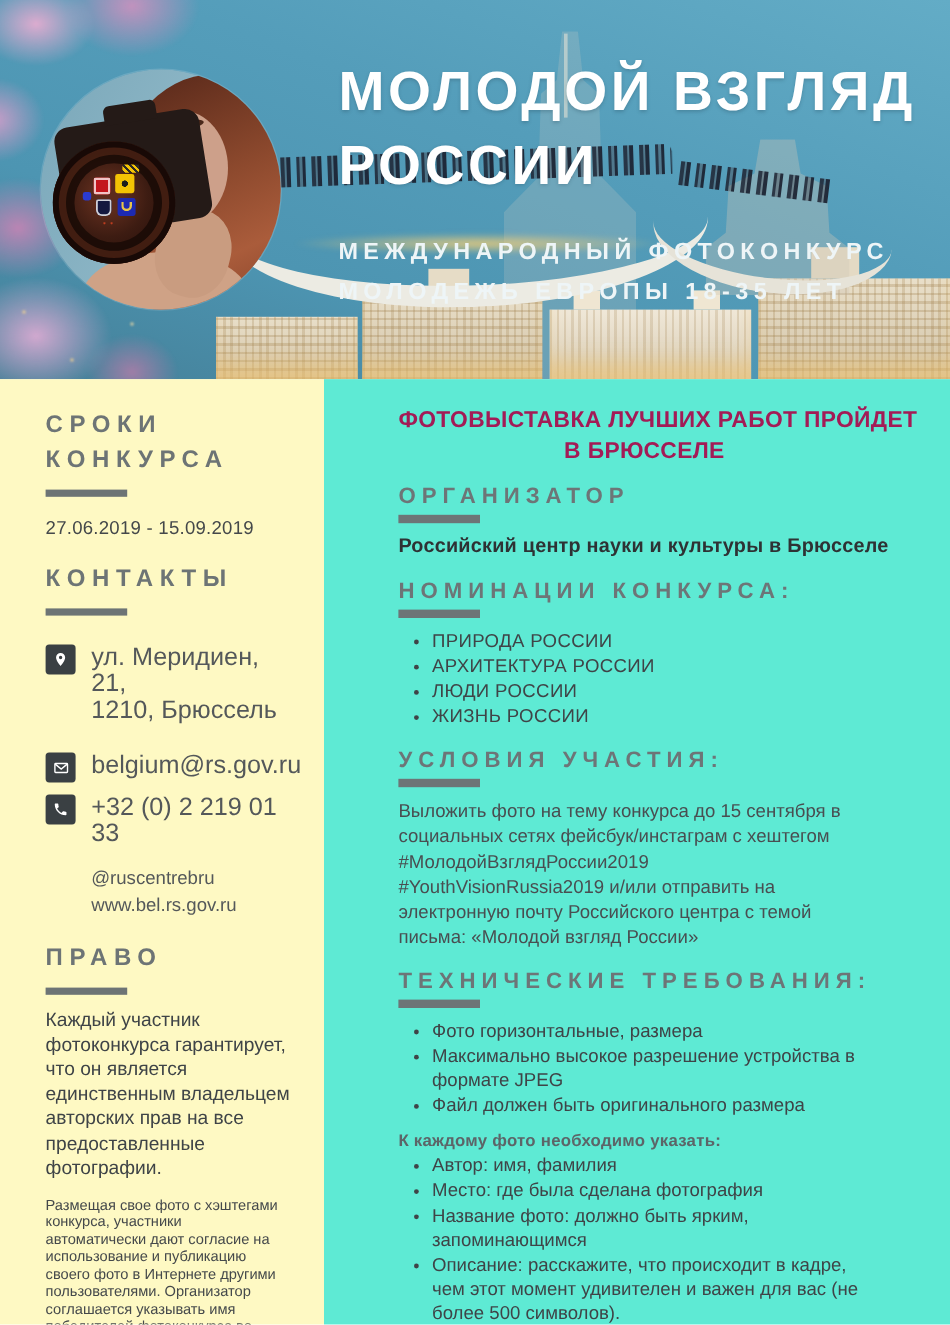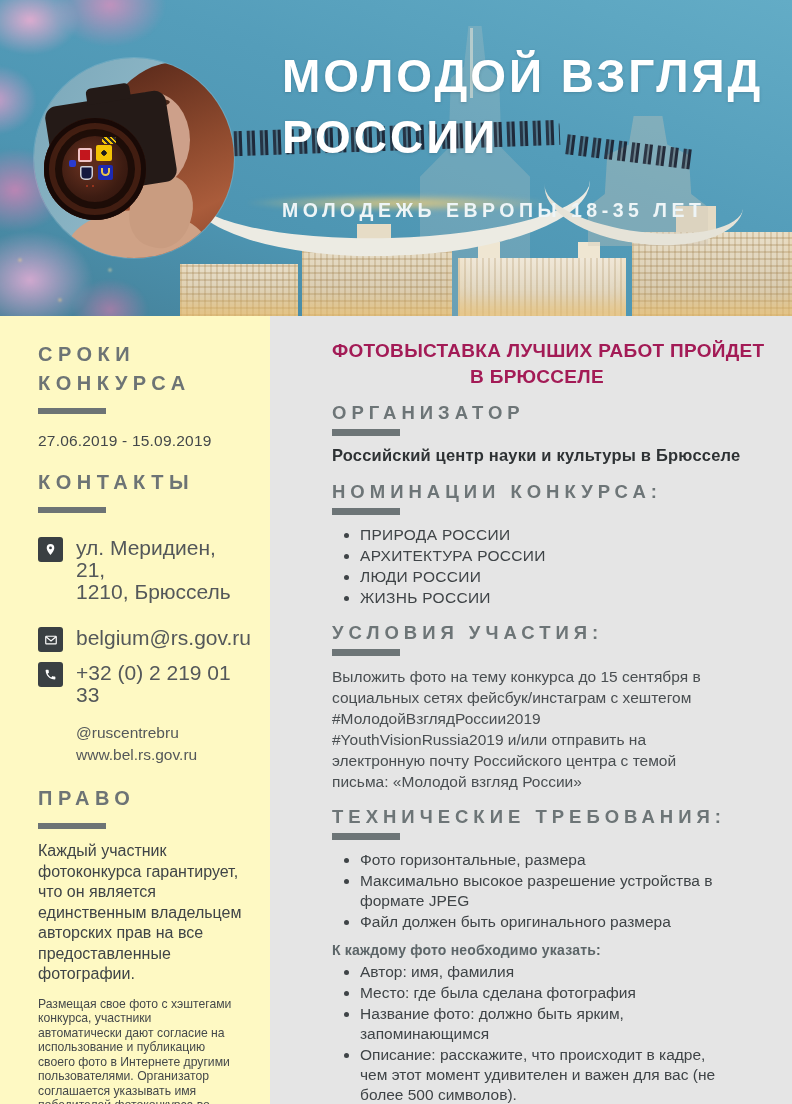--- a/index.html
+++ b/index.html
@@ -104,21 +104,21 @@
   .mt-pin{margin-top:24px;} .mt-mail{margin-top:24px;} .mt-tel{margin-top:10px;}
   .cicon{flex:none;width:25px;height:25px;border-radius:3px;background:#3a4043;
       display:flex;align-items:center;justify-content:center;}
   .ctext{font-size:21px;line-height:22px;color:#54585a;}
   .web{margin:16px 0 0 38px;font-size:15.5px;line-height:22px;color:#54585a;}
   .mt-copy{margin-top:18px;}
   .side-para{margin-top:12px;font-size:16px;line-height:20.5px;color:#3f4447;}
   .side-note{margin-top:12px;font-size:12.2px;line-height:14.5px;color:#45494b;width:198px;}
 
   
-  .main{position:absolute;left:270px;top:316px;width:522px;bottom:0;background:#e5e5e5;
+  .main{position:absolute;left:270px;top:316px;width:522px;bottom:0;background:#5eead4;
       padding:22px 50px 0 62px;box-sizing:border-box;color:#3f4447;}
   .banner{text-align:center;color:#a31b56;font-size:19px;font-weight:bold;line-height:26px;letter-spacing:0.3px;}
   .banner div{white-space:nowrap;}
   .sec-head{color:#6d7577;font-size:18.5px;font-weight:bold;letter-spacing:5px;}
   .h-org{margin-top:12px;} .h-nom{margin-top:16px;} .h-usl{margin-top:14px;} .h-teh{margin-top:14px;}
   .rule2{width:68px;height:7px;background:#6d7577;margin-top:5px;}
   .org-name{margin-top:10px;font-size:16.5px;font-weight:bold;color:#2e3234;letter-spacing:0.2px;}
   .main ul{margin:10px 0 0 0;padding-left:28px;max-width:374px;}
   .main li{font-size:15.5px;line-height:20px;margin-bottom:1px;color:#3f4447;}
   .li-caps{letter-spacing:0.3px;}
@@ -163,20 +163,21 @@
           <div class="badge bg-blue"></div>
           <div class="badge bg-dots"></div>
         </div>
       </div>
     </div>
 
     <div class="hero-text">
       <div class="hero-title">МОЛОДОЙ ВЗГЛЯД</div>
       <div class="hero-title">РОССИИ</div>
       <div class="hero-sub">
+        <div>МЕЖДУНАРОДНЫЙ ФОТОКОНКУРС</div>
         <div>МОЛОДЕЖЬ ЕВРОПЫ 18-35 ЛЕТ</div>
       </div>
     </div>
   </header>
 
   <aside class="sidebar">
     <div class="side-head">
       <div>СРОКИ</div>
       <div>КОНКУРСА</div>
     </div>

